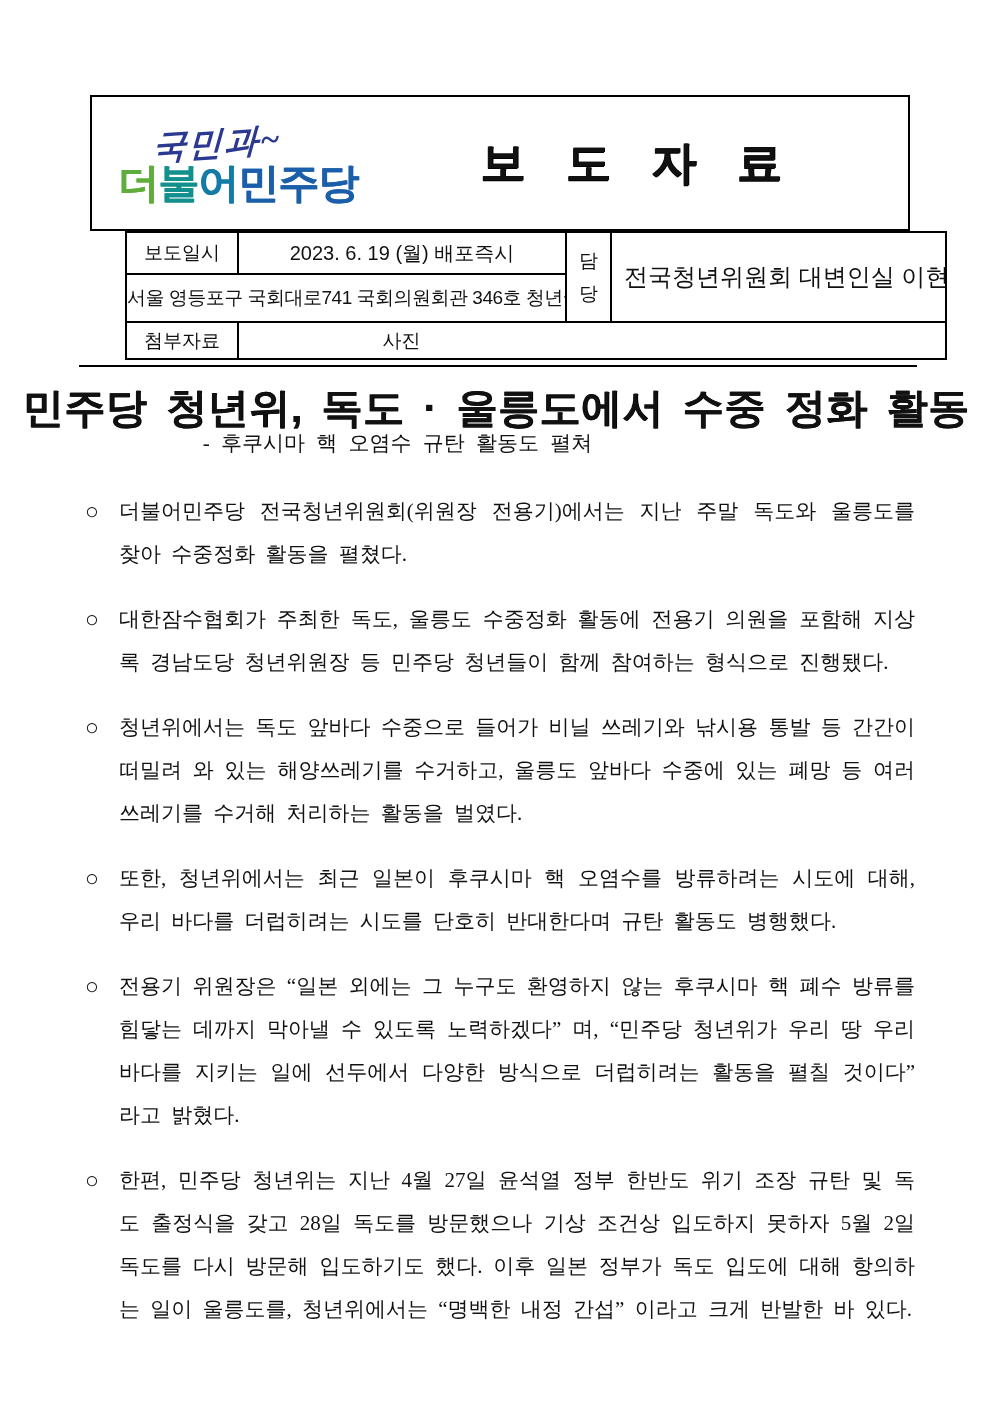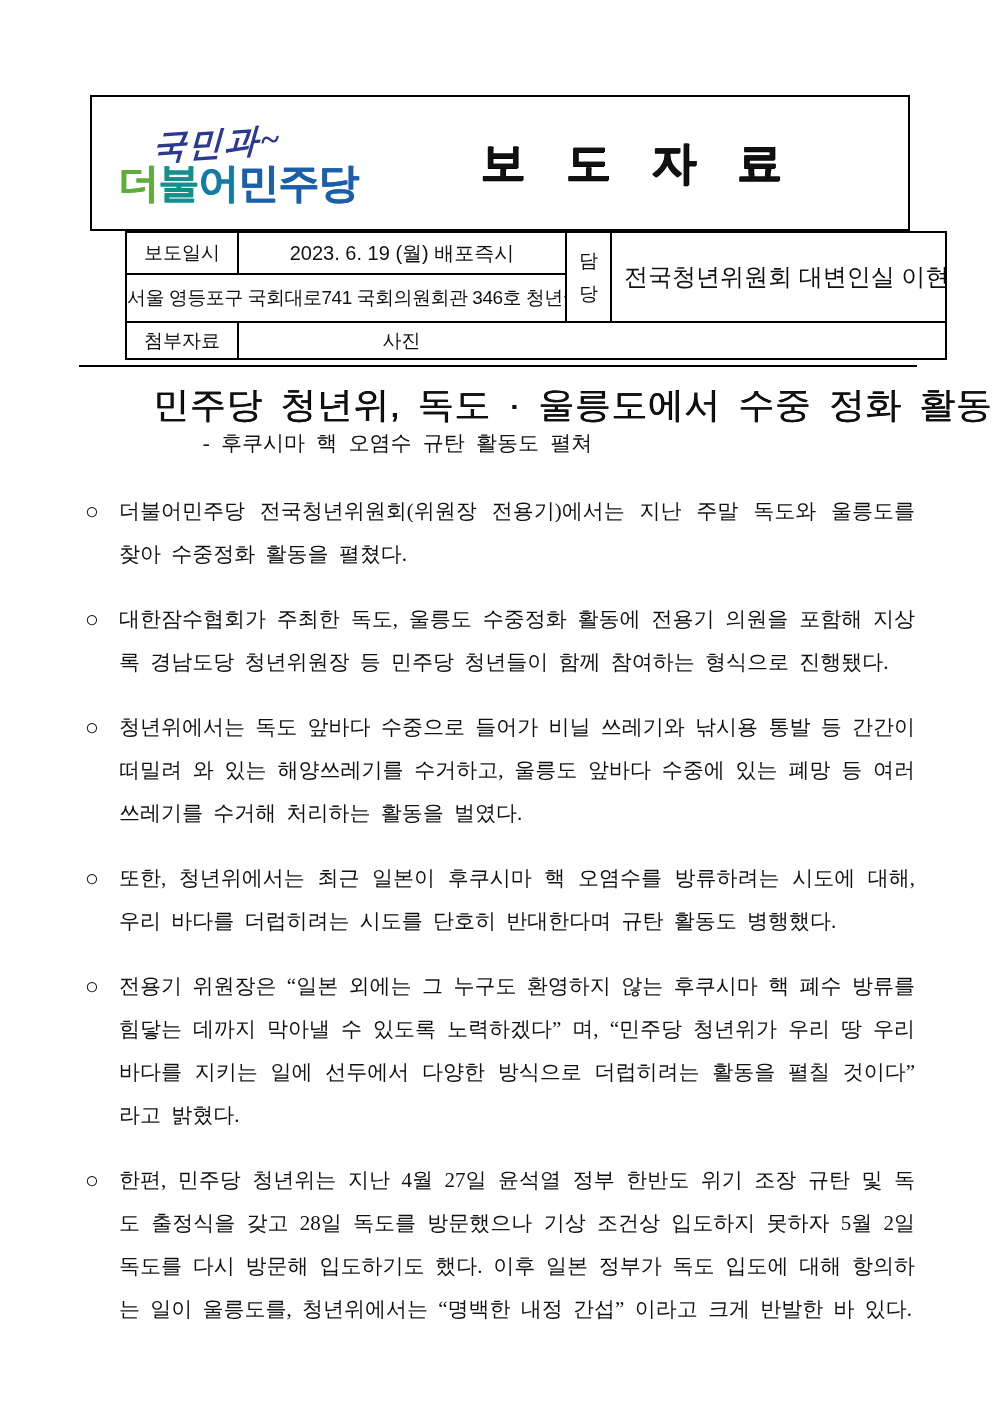--- a/index.html
+++ b/index.html
@@ -93,23 +93,23 @@
     left: 79px; top: 365px;
     width: 838px;
     border-top: 2.5px solid #000;
   }
 
   
   .article-title {
     position: absolute;
     left: 0; top: 381px;
     width: 992px;
-    text-align: right;
-    font-size: 36px;
-    font-weight: normal;
+    text-align: center;
+    font-size: 41px;
+    font-weight: bold;
     letter-spacing: 0.5px;
     word-spacing: 7px;
     text-shadow: 0.7px 0 0 #000;
     white-space: nowrap;
   }
   .article-subtitle {
     position: absolute;
     left: 0; top: 429px;
     width: 795px;
     text-align: center;

